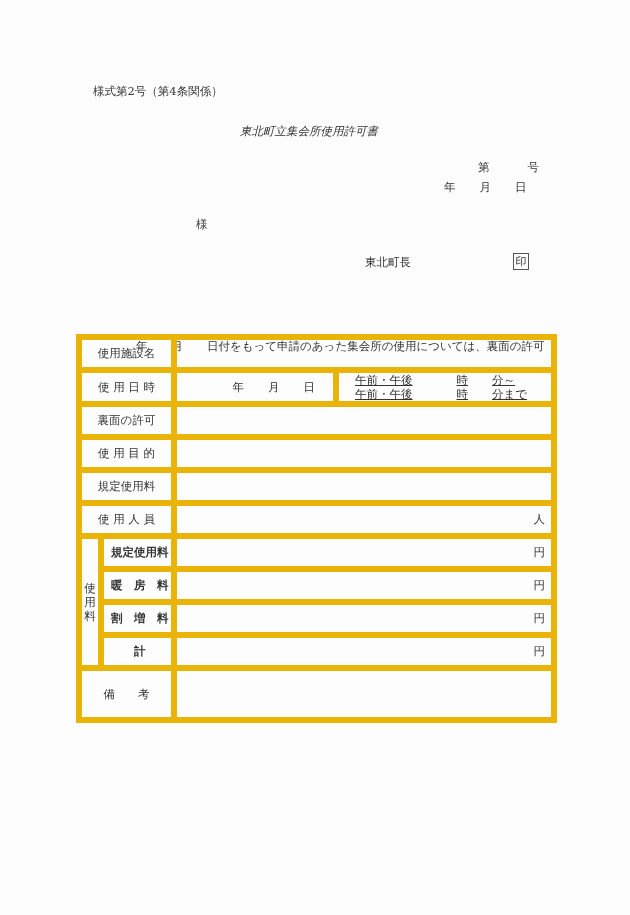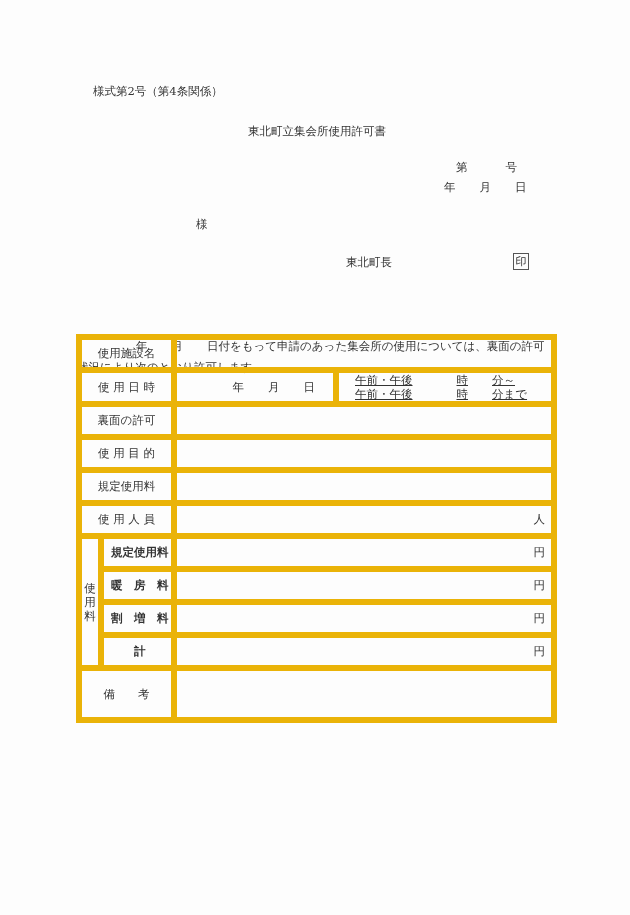--- a/index.html
+++ b/index.html
@@ -3,26 +3,26 @@
 <meta charset="utf-8">
 <style>
   html, body { margin:0; padding:0; }
   body {
     width:630px; height:915px; background:#fdfdfd; position:relative;
     font-family: "DejaVu Serif", "Liberation Serif", serif;
     color:#333; font-size:11.5px; overflow:hidden;
   }
   .abs { position:absolute; white-space:nowrap; }
   .form-no { left:77px; top:84px;margin-left:16px; }
-  .title { left:248px; top:124px; }
-  .num-row { left:456px; top:160px; }
+  .title { left:240px; top:124px;font-style:italic; }
+  .num-row { left:478px; top:160px; }
   .num-row span, .date-row span { display:inline-block; }
   .date-row { left:444px; top:180px; }
   .sama { left:196px; top:217px; }
-  .mayor { left:346px; top:255px;text-align:center; }
+  .mayor { left:365px; top:255px;text-align:center; }
   .seal { left:513px; top:253px; width:14px; height:15px; border:1px solid #555; font-size:11px; line-height:15px; text-align:center; }
   .body-text { left:77px; top:292px; line-height:21px; white-space:normal; width:482px;margin-top:44px; }
   table.form {
     position:absolute; left:76px; top:334px; width:481px;
     border-collapse:collapse; table-layout:fixed;
   }
   table.form td { border:6px solid #eab308; padding:0; font-size:11.5px; }
   .lbl { text-align:center; }
   .r34 { height:33px; }
   .r52 { height:52px; }
@@ -44,21 +44,20 @@
 <div class="abs date-row">
   <span>年</span><span style="width:24px"></span><span>月</span><span style="width:24px"></span><span>日</span>
 </div>
 
 <div class="abs sama">様</div>
 <div class="abs mayor">東北町長</div>
 <div class="abs seal">印</div>
 
 <div class="abs body-text">
   <span style="display:inline-block;width:59px"></span><span>年</span><span style="display:inline-block;width:24px"></span><span>月</span><span style="display:inline-block;width:24px"></span><span>日付をもって申請のあった集会所の使用については、裏面の許可</span><br>
-  <span>状況により次のとおり許可します。</span>
 </div>
 
 <table class="form">
   <colgroup>
       <col style="width:22px">
       <col style="width:73px">
       <col style="width:162px">
       <col>
     </colgroup>
   <tbody>

